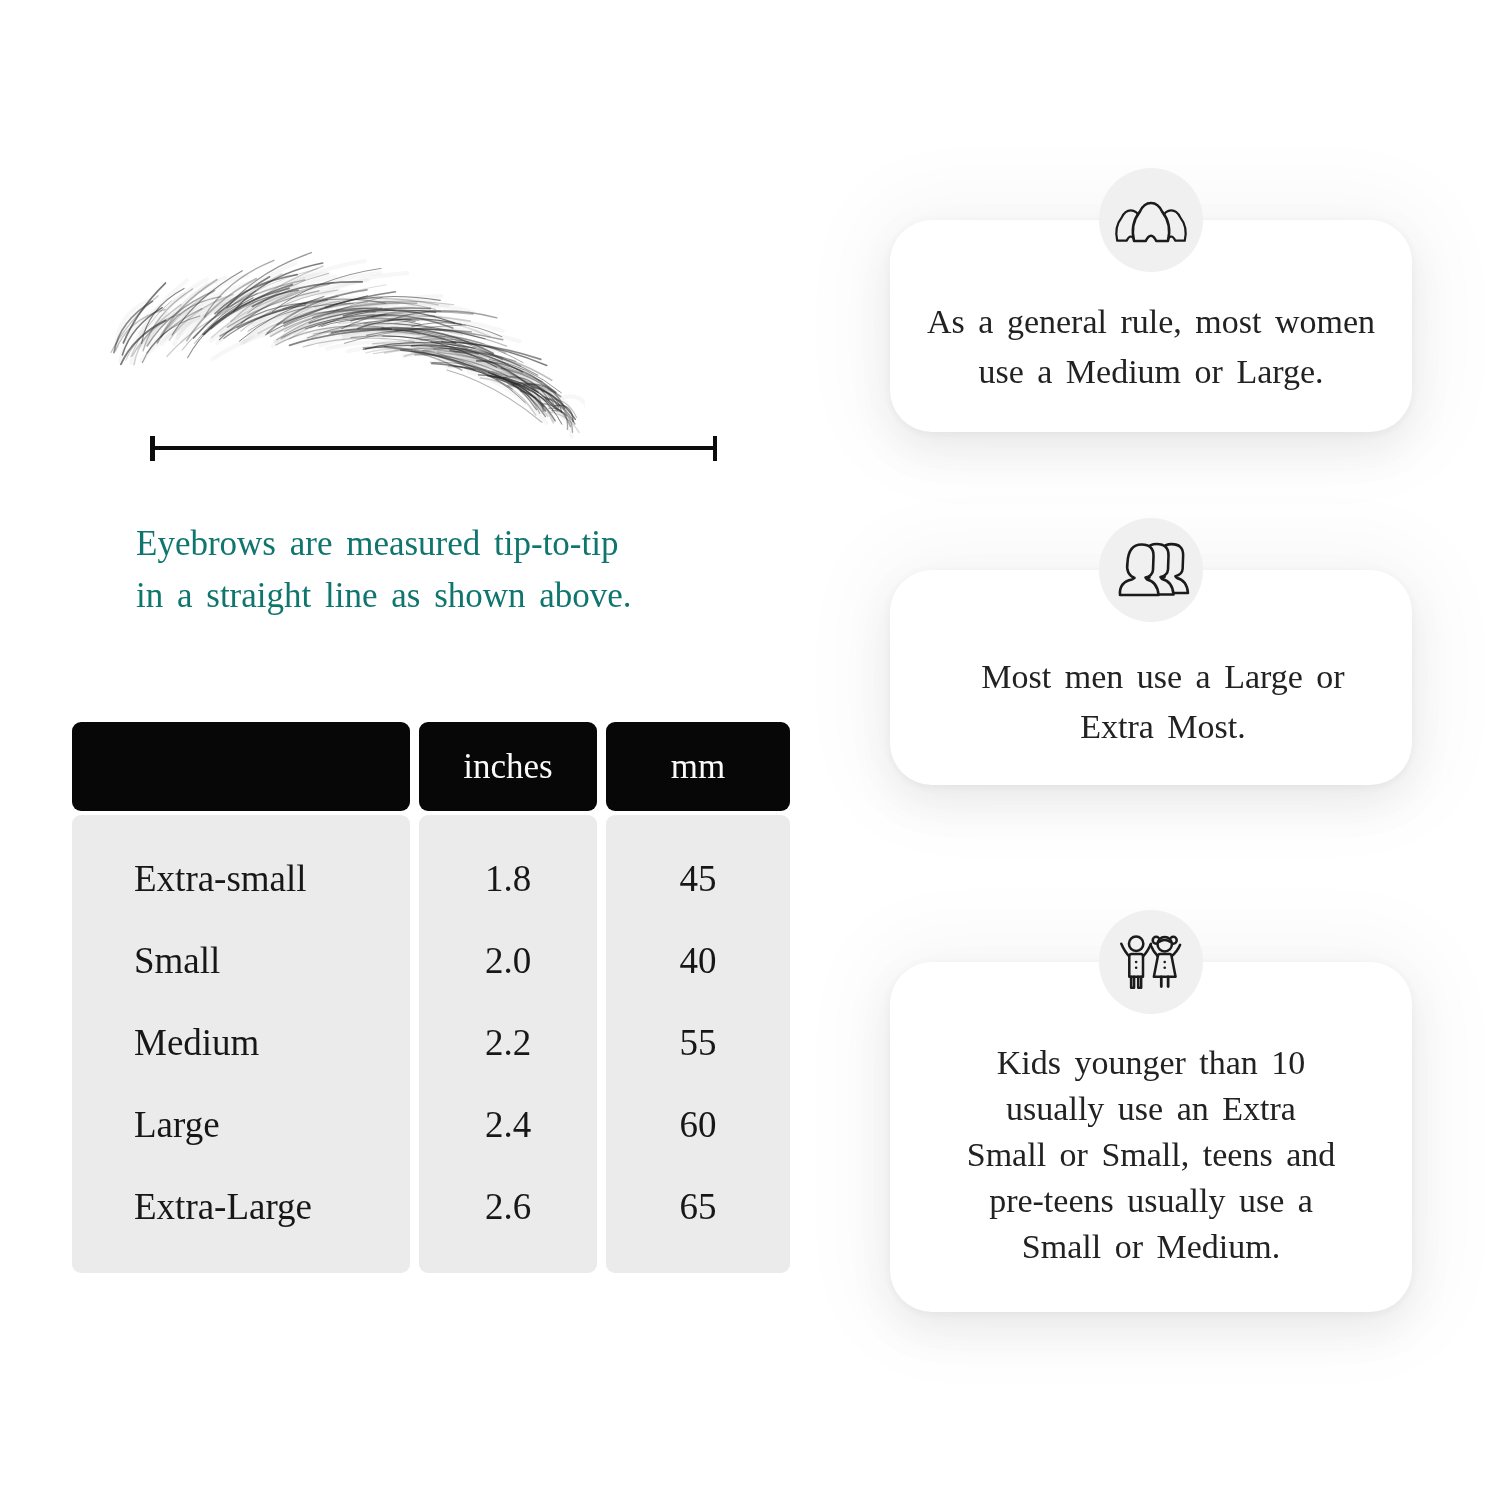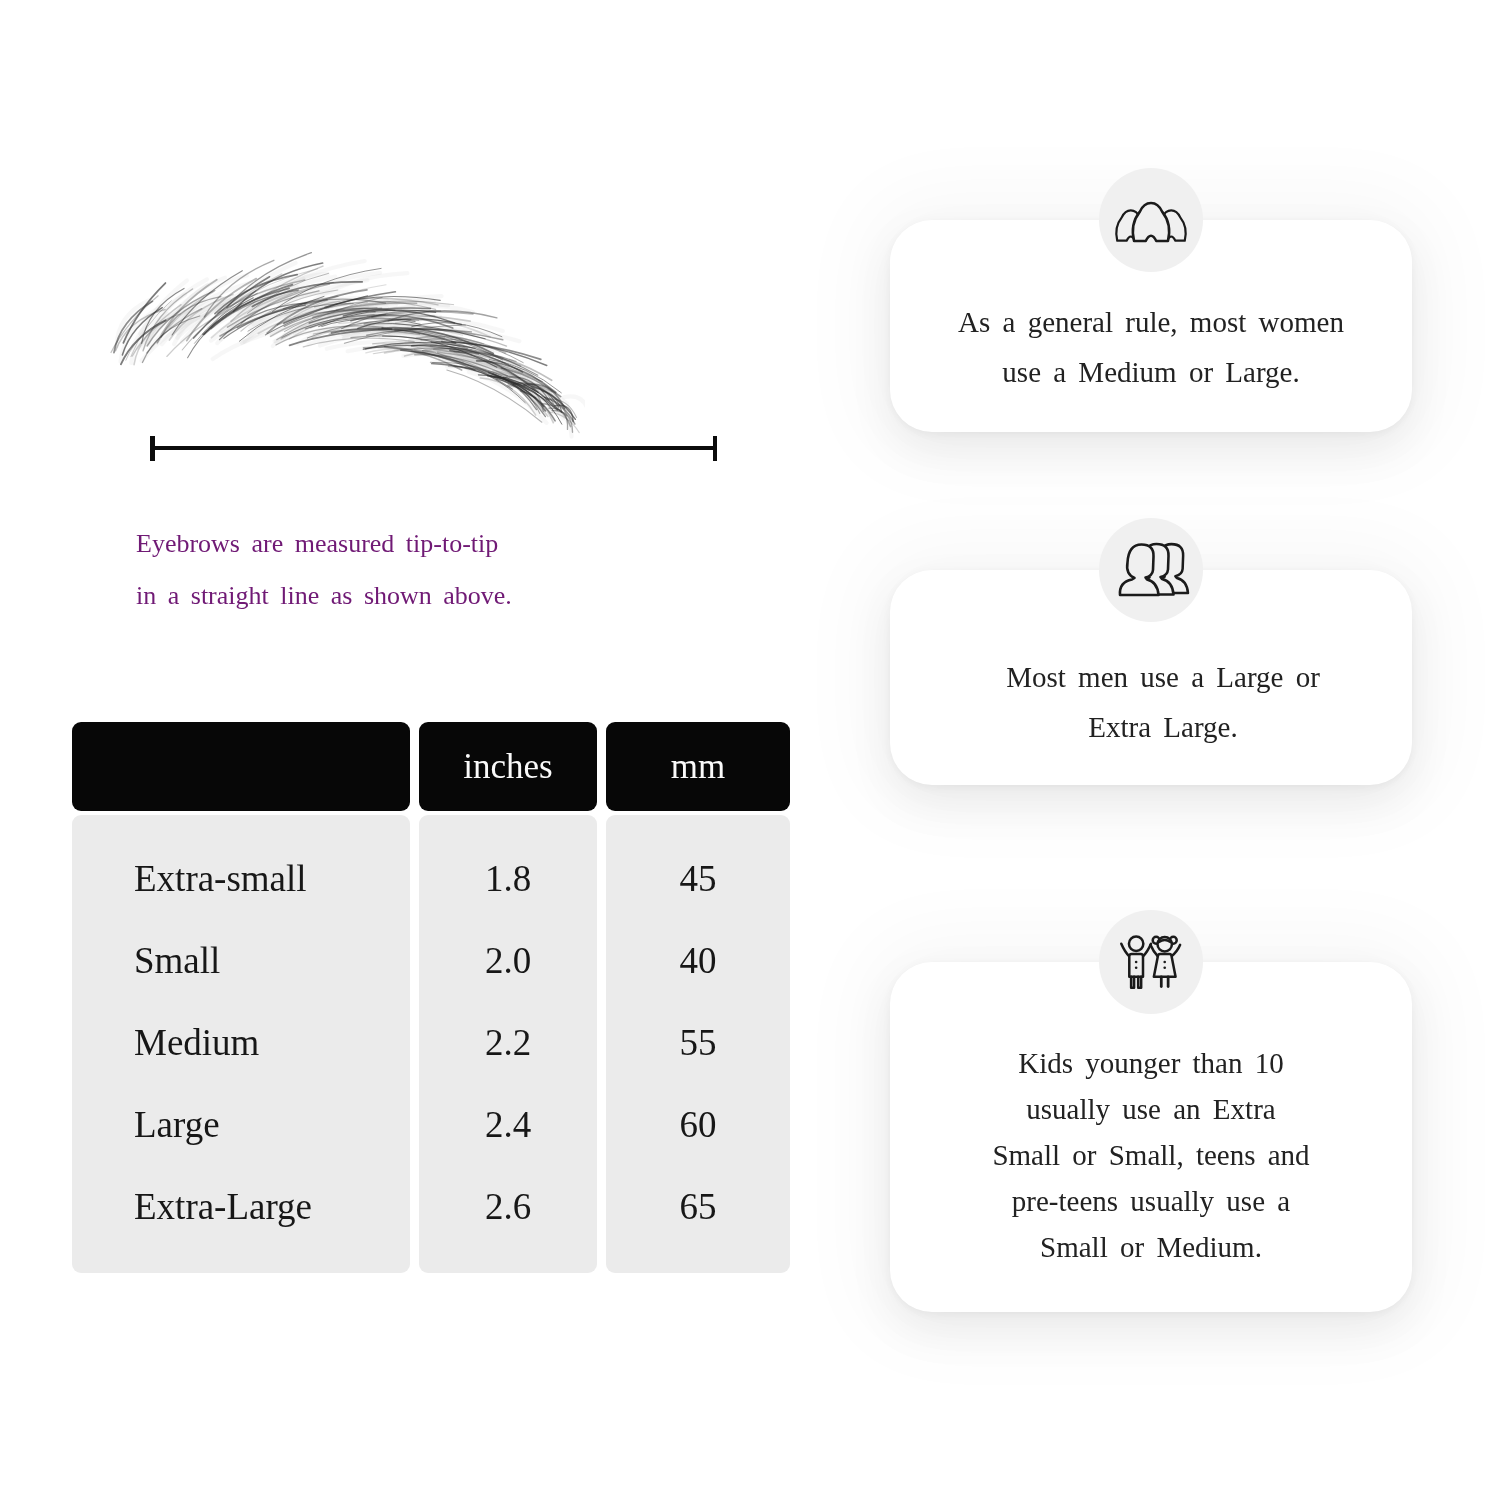--- a/index.html
+++ b/index.html
@@ -10,40 +10,40 @@
   }
   .abs{position:absolute;}
 
   
   #brow-svg{left:100px;top:230px;width:485px;height:213px;}
   .mline{left:150px;top:436px;width:567px;height:25px;}
   .mline .bar{position:absolute;left:0;right:0;top:10px;height:4px;background:#0c0c0c;}
   .mline .cap{position:absolute;top:0;width:4.5px;height:25px;background:#0c0c0c;}
   .mline .cap.left{left:0;}
   .mline .cap.right{right:0;}
-  .caption{left:136px;top:518px;font-size:26px;line-height:52px;word-spacing:5px;color:#701a75;}
+  .caption{left:136px;top:518px;font-size:35px;line-height:52px;word-spacing:5px;color:#0f766e;}
 
   
   .sizes{left:72px;top:722px;width:825px;}
   .thead,.tbody{display:grid;grid-template-columns:338px 178px 184px;column-gap:9px;}
   .th{height:89px;background:#070707;border-radius:9px;color:#fafafa;
       display:flex;align-items:center;justify-content:center;font-size:35px;word-spacing:4px;}
   .tbody{margin-top:4px;}
   .tcol{background:#ebebeb;border-radius:9px;padding:22px 0 26px;display:flex;flex-direction:column;justify-content:center;}
   .tcell{height:82px;display:flex;align-items:center;font-size:37px;color:#171717;}
   .tcol.labels .tcell{padding-left:62px;}
   .tcol.vals .tcell{justify-content:center;}
 
   
   .card{position:absolute;left:890px;width:522px;background:#ffffff;border-radius:42px;
         box-shadow:0 2px 8px rgba(0,0,0,.045), 0 18px 46px rgba(0,0,0,.065), 0 0 80px 28px rgba(0,0,0,.03);}
   .badge{position:absolute;left:50%;top:0;transform:translate(-50%,-50%);
          width:104px;height:104px;border-radius:50%;background:#f0f0f0;
          display:flex;align-items:center;justify-content:center;}
-  .ctext{text-align:center;font-size:29px;line-height:50px;word-spacing:5px;color:#222222;}
+  .ctext{text-align:center;font-size:34px;line-height:50px;word-spacing:5px;color:#222222;}
   #card-women{top:220px;height:212px;}
   #card-women .ctext{padding-top:77px;}
   #card-men{top:570px;height:215px;}
   #card-men .ctext{padding-top:82px;margin-left:24px;}
   #card-kids{top:962px;height:350px;}
   #card-kids .ctext{padding-top:78px;line-height:46px;}
   .icon-stroke{stroke:#1b1b1b;stroke-linecap:round;stroke-linejoin:round;fill:none;}
   .icon-fill{fill:#f0f0f0;stroke:#1b1b1b;stroke-linecap:round;stroke-linejoin:round;}
 </style>
 </head>
@@ -373,21 +373,21 @@
   <article class="card" id="card-men">
     <div class="badge">
       <svg width="86" height="62" viewBox="-26 -26 72 62">
         <path class="icon-fill" stroke-width="2.6" transform="translate(30,-1) scale(0.97)" d="M -21 30 Q -22 17 -9 14.5 L -6.5 13 Q -15.5 9 -13.5 -2.5 Q -12.5 -20.5 0.5 -20.5 Q 13 -20.5 12.5 -8.5 L 12 5 Q 11.5 11 4.5 12.5 L 6 14.5 Q 16.5 17 17.5 30 Z"></path>
         <path class="icon-fill" stroke-width="2.6" transform="translate(15,-0.5)" d="M -21 30 Q -22 17 -9 14.5 L -6.5 13 Q -15.5 9 -13.5 -2.5 Q -12.5 -20.5 0.5 -20.5 Q 13 -20.5 12.5 -8.5 L 12 5 Q 11.5 11 4.5 12.5 L 6 14.5 Q 16.5 17 17.5 30 Z"></path>
         <path class="icon-fill" stroke-width="2.6" d="M -21 30 Q -22 17 -9 14.5 L -6.5 13 Q -15.5 9 -13.5 -2.5 Q -12.5 -20.5 0.5 -20.5 Q 13 -20.5 12.5 -8.5 L 12 5 Q 11.5 11 4.5 12.5 L 6 14.5 Q 16.5 17 17.5 30 Z"></path>
       </svg>
     </div>
     <div class="ctext">
       <div>Most men use a Large or</div>
-      <div>Extra Large.</div>
+      <div>Extra Most.</div>
     </div>
   </article>
 
   <article class="card" id="card-kids">
     <div class="badge">
       <svg width="78" height="64" viewBox="-34 -28 68 56">
 
         <circle class="icon-fill" stroke-width="2.2" cx="-13" cy="-16" r="6.3"></circle>
         <path class="icon-stroke" stroke-width="2.2" d="M -19 -5 Q -23 -9 -26 -16"></path>
         <path class="icon-stroke" stroke-width="2.2" d="M -7 -5 Q -3 -9 0 -16"></path>

